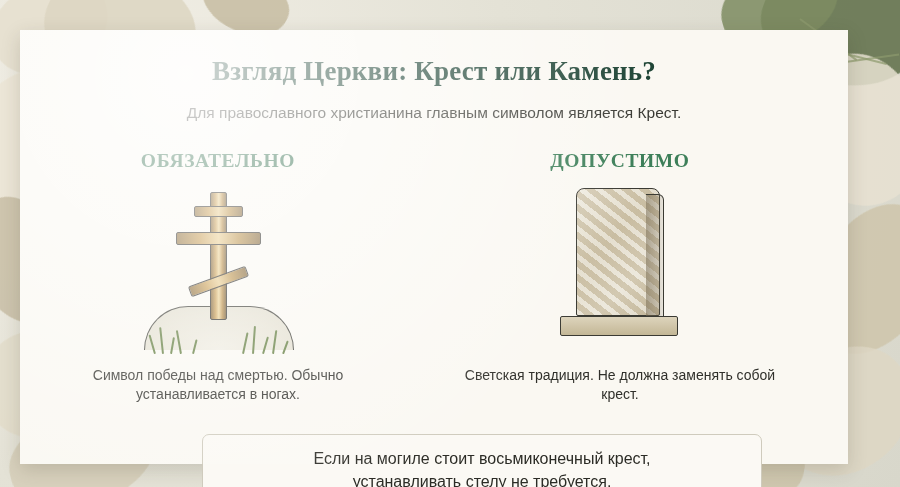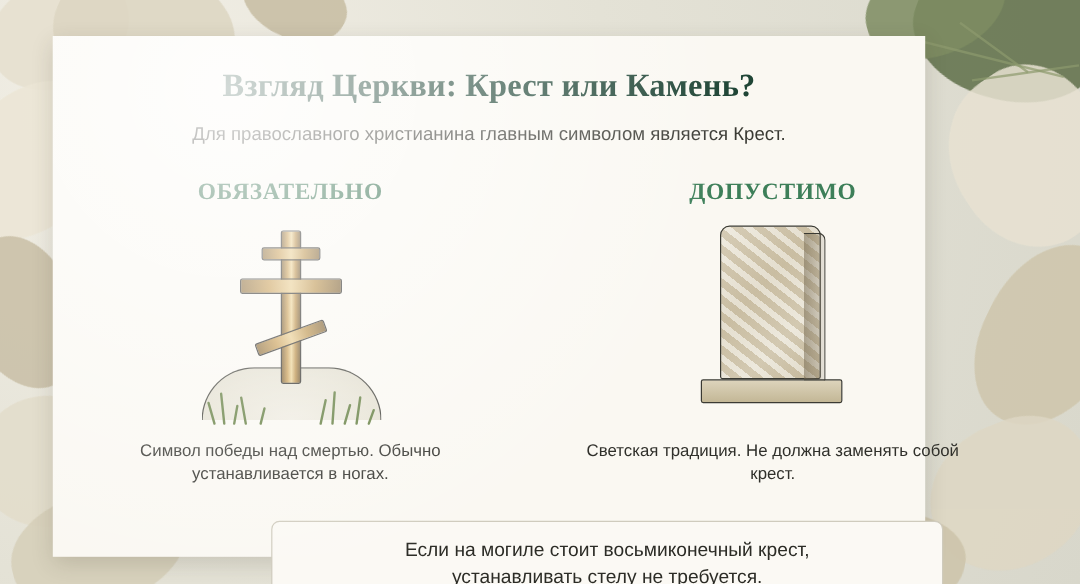--- a/index.html
+++ b/index.html
@@ -51,23 +51,23 @@
     transform-origin: left center;
     opacity: .7;
   }
   .t1 { right:10px; top:34px; width:120px; transform:rotate(14deg); }
   .t2 { right:0px;  top:66px; width:90px;  transform:rotate(-8deg); }
   .t3 { right:30px; top:18px; width:70px;  transform:rotate(36deg); }
 
   
   #card {
     position: absolute;
-    left: 44px;
+    left: 20px;
     top: 30px;
-    width: 727px;
+    width: 828px;
     height: 434px;
     background: #faf8f2;
     box-shadow: 0 6px 18px rgba(60,55,40,.18);
   }
   #card::after{
     content:"";
     position:absolute; inset:0;
     background:
       radial-gradient(circle at 20% 10%, rgba(255,255,255,.8), rgba(255,255,255,0) 60%);
     pointer-events:none;

